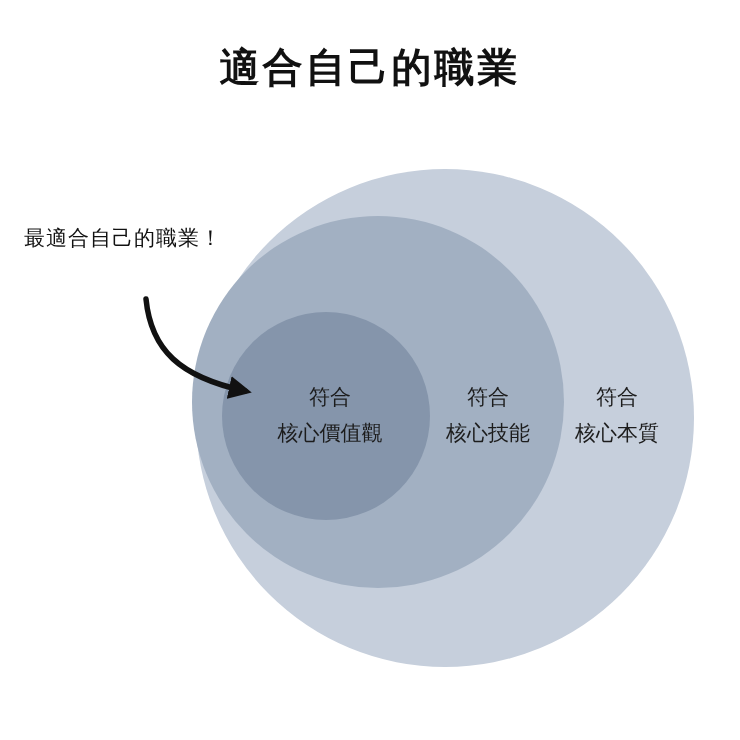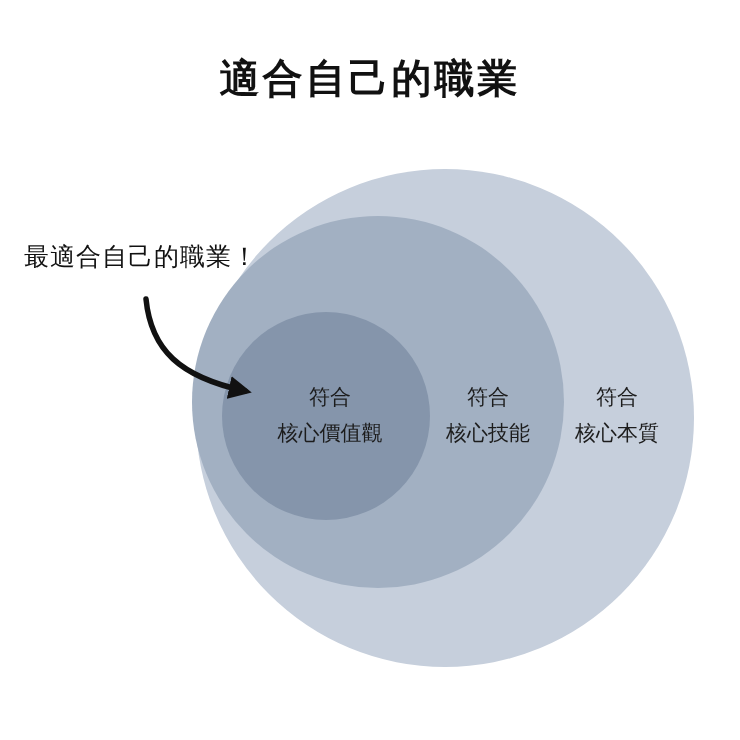--- a/index.html
+++ b/index.html
@@ -10,34 +10,34 @@
   }
   .stage {
     position: relative;
     width: 740px;
     height: 740px;
     background: #ffffff;
     overflow: hidden;
   }
   .title {
     position: absolute;
-    top: 51px;
+    top: 40px;
     left: 0;
     width: 740px;
     text-align: center;
     font-size: 40px;
     font-weight: 600;
     letter-spacing: 3px;
     color: #111111;
   }
   .annotation {
     position: absolute;
-    top: 240px;
+    top: 224px;
     left: 24px;
-    font-size: 25px;
+    font-size: 21px;
     font-weight: 500;
     letter-spacing: 1px;
     color: #111111;
     white-space: nowrap;
   }
   svg.diagram {
     position: absolute;
     top: 0;
     left: 0;
   }

